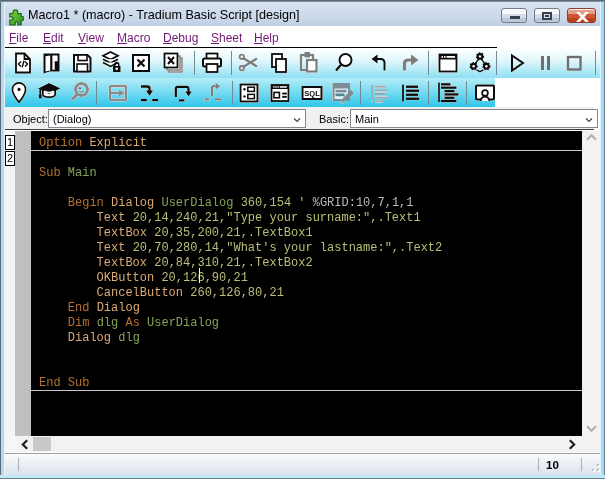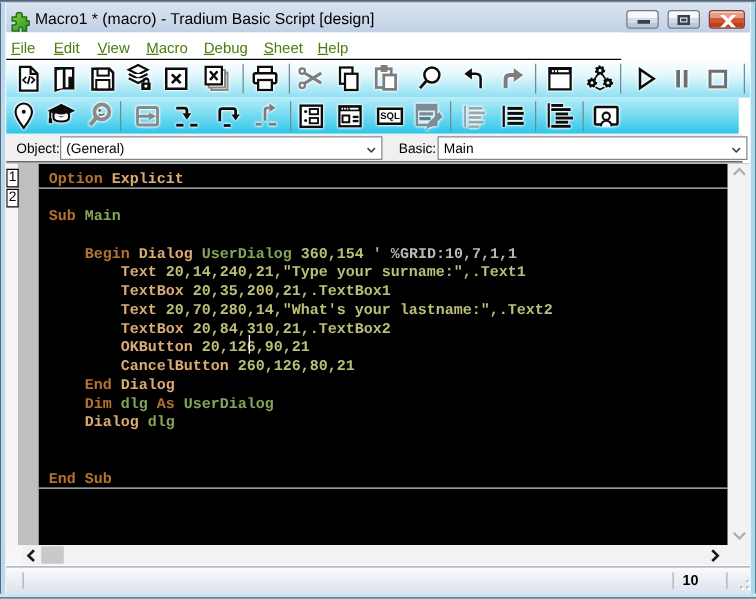--- a/index.html
+++ b/index.html
@@ -25,46 +25,46 @@
 #btn-min { left:500px; width:26px; }
 #btn-max { left:533px; width:26px; }
 #btn-close { left:566px; width:29px; border-color:#8c3c2e;
   background:linear-gradient(#e39d88 0 42%, #cd5633 42% 72%, #bc4019 72%); }
 #btn-min .g { position:absolute; left:8px; top:7px; width:10px; height:3px; background:#37404c;}
 #btn-max .g { position:absolute; left:7px; top:3px; width:10px; height:8px; border:2px solid #37404c; background:transparent;}
 #btn-max .g2 { position:absolute; left:10px; top:6px; width:4px; height:2px; background:#37404c;}
 #btn-close svg { position:absolute; left:8px; top:3px; }
 
 #menubar { position:absolute; left:1px; top:26px; width:496px; height:22px; background:#fff;
-  border-bottom:1px solid #000; font-size:12px; color:#4d7c0f; }
+  border-bottom:1px solid #000; font-size:12px; color:#701a75; }
 #menubar span { position:absolute; top:4.5px; }
 #menubar u { text-decoration:underline; }
 
 #tb1 { position:absolute; left:1px; top:48px; width:603px; height:30px;
   background:linear-gradient(#feffff,#e3f7fc 40%,#8fe0f3); }
-#tb2 { position:absolute; left:1px; top:78px; width:590px; height:29px;
+#tb2 { position:absolute; left:1px; top:78px; width:494px; height:29px;
   background:linear-gradient(#b5ecf8,#7adcf1 45%,#2ec6ea); }
 .ico { position:absolute; top:2px; width:26px; height:26px; filter:drop-shadow(0 0 0.7px #fff) drop-shadow(0 0 0.7px #fff); }
 .sep { position:absolute; top:3px; width:1px; height:24px; background:#6f8b93; }
 
 #objrow { position:absolute; left:1px; top:107px; width:593px; height:23px; background:#f0f0f0;
   font-size:11.5px; color:#000; border-bottom:1px solid #404040; }
 #objrow .lbl { position:absolute; top:6px; font-size:11px; }
 .combo { position:absolute; top:2px; height:19px; background:#fff; border:1px solid #828790; font-size:11px; }
 .combo .ctext { position:absolute; left:4px; top:3px; }
 .combo .arr { position:absolute; right:4px; top:6px; width:8px; height:8px; }
 
 #editor { position:absolute; left:1px; top:131px; width:599px; height:305px; background:#000; }
 #marginw { position:absolute; left:3px; top:131px; width:12px; height:305px; background:#f4f4f4; }
 #marging { position:absolute; left:15px; top:131px; width:16px; height:305px; background:#bfbfbf; }
 .mbox { position:absolute; left:5px; width:10px; height:15px; background:#fff; border:1px solid #000;
   font-size:11px; color:#000; text-align:center; line-height:13px; }
 .hr { position:absolute; background:#c8c8c8; height:1px; left:31px; width:551px; }
 #code { position:absolute; left:31px; top:131px; width:551px; height:305px;
-  font-family:"Liberation Mono", monospace; font-size:12px; font-weight:bold; line-height:15px; }
+  font-family:"Liberation Mono", monospace; font-size:12px; font-weight:normal; line-height:15px; }
 #code pre { font-family:inherit; position:absolute; left:8px; top:5px; }
 .kw { color:#b5722e; }
 .st { color:#dbab74; }
 .id { color:#84a558; }
 .li { color:#bcbe78; }
 .cm { color:#b8b8b8; }
 #caret { position:absolute; background:#fff; width:1px; height:14px; }
 
 #vscroll { position:absolute; left:582px; top:131px; width:18px; height:305px; background:#f2f2f2; }
 #hscroll { position:absolute; left:17px; top:436px; width:565px; height:16px; background:#f2f2f2; }
@@ -343,21 +343,21 @@
     <div class="sep" style="left:465px"></div>
     <svg class="ico" style="left:471px" viewBox="0 0 26 26">
         <rect x="4" y="5.5" width="18" height="14" rx="1" fill="#fff" stroke="#0c0c0c" stroke-width="2"></rect>
         <circle cx="13" cy="13" r="2.9" fill="#fff" stroke="#0c0c0c" stroke-width="1.7"></circle>
         <path d="M8.6,21 Q9.4,16.6 13,16.6 Q16.6,16.6 17.4,21" fill="#fff" stroke="#0c0c0c" stroke-width="1.7"></path>
       </svg>
   </div>
   <div id="objrow">
     <span class="lbl" style="left:12px">Object:</span>
     <div class="combo" style="left:47px; width:258px;">
-      <span class="ctext">(General)</span>
+      <span class="ctext">(Dialog)</span>
       <svg class="arr" viewBox="0 0 8 8">
           <path d="M1 2.5 L4 5.5 L7 2.5" fill="none" stroke="#444" stroke-width="1.2"></path>
         </svg>
     </div>
     <span class="lbl" style="left:318px">Basic:</span>
     <div class="combo" style="left:349px; width:248px;">
       <span class="ctext">Main</span>
       <svg class="arr" viewBox="0 0 8 8">
           <path d="M1 2.5 L4 5.5 L7 2.5" fill="none" stroke="#444" stroke-width="1.2"></path>
         </svg>

